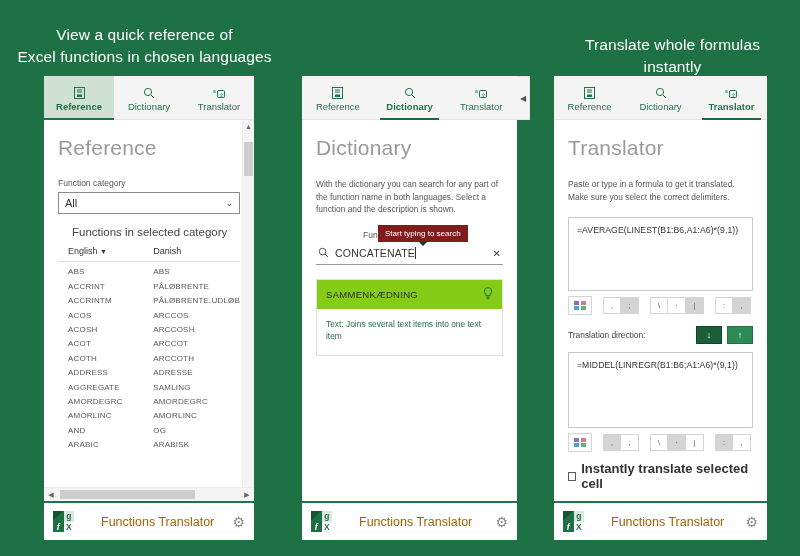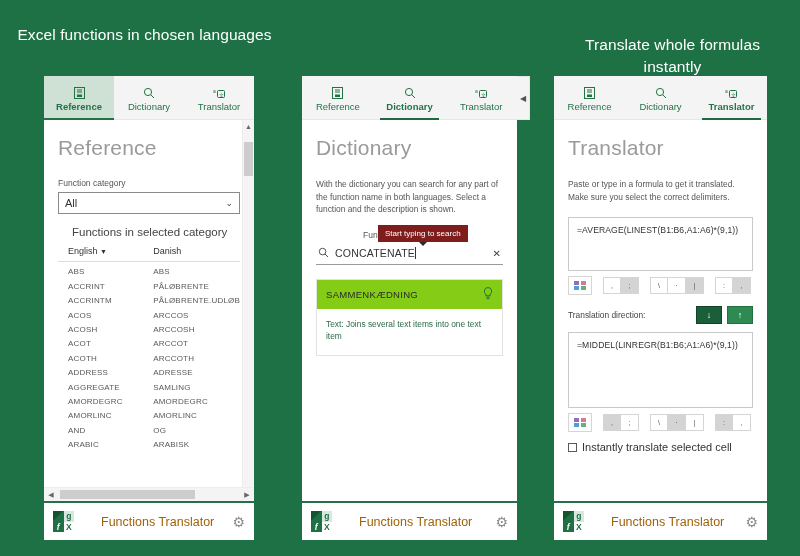--- a/index.html
+++ b/index.html
@@ -158,21 +158,21 @@
   .rescard { margin-top:14px; border:1px solid #e2e2e2; background:#fff; }
   .rescard .head {
     background:#84cc16; display:flex; align-items:center; justify-content:space-between;
     padding:7px 9px; font-size:9.5px; color:#2a2a2a; letter-spacing:.3px;
   }
   .rescard .bulb { font-size:11px; color:#217346; }
   .rescard .desc { padding:9px 9px 12px 9px; font-size:8.4px; line-height:12.5px; color:#2a6b46; }
 
   
   .fbox {
-    border:1px solid #c9c9c9; background:#fff; height:54px; padding:7px 8px;
+    border:1px solid #c9c9c9; background:#fff; height:74px; padding:7px 8px;
     font-size:8.6px; color:#333; margin-top:8px; letter-spacing:.1px;
   }
   .delimrow { display:flex; align-items:center; gap:0; margin-top:5px; }
   .dbtn {
     width:18px; height:17px; border:1px solid #d5d5d5; background:#fff;
     font-size:7px; color:#555; display:flex; align-items:center; justify-content:center;
     line-height:1;
   }
   .dbtn.on { background:#d4d4d4; }
   .dgroup { display:flex; margin-left:11px; }
@@ -184,29 +184,30 @@
   .dirrow { display:flex; align-items:center; margin-top:11px; }
   .dirlabel { font-size:8.4px; color:#444; flex:1; }
   .dirbtn {
     width:26px; height:18px; display:flex; align-items:center; justify-content:center;
     color:#fff; font-size:9px; margin-left:5px;
   }
   .dirbtn.dark { background:#1b5e3a; border:1px solid #124227; }
   .dirbtn.light { background:#2c8a52; border:1px solid #22703f; }
   .cbrow { display:flex; align-items:center; gap:5px; margin-top:9px; }
   .cbox { width:9px; height:9px; border:1px solid #5a5a5a; background:#fff; }
-  .cbtext { font-size:11px; color:#333; }
+  .cbtext { font-size:13px; color:#333;font-weight:bold; }
 </style>
 </head>
 <body>
 
 <div class="stage">
 
   <div class="panel p1">
     <div class="caption">
+      <span>View a quick reference of</span>
       <span>Excel functions in chosen languages</span>
     </div>
 
     <div class="app">
 
       <div class="tabstrip">
         <div class="tab active fill">
           <span class="ticon">
             <svg width="11" height="12" viewBox="0 0 11 12">
                 <rect x="0.5" y="0.5" width="10" height="11" fill="none" stroke="#217346"></rect>

